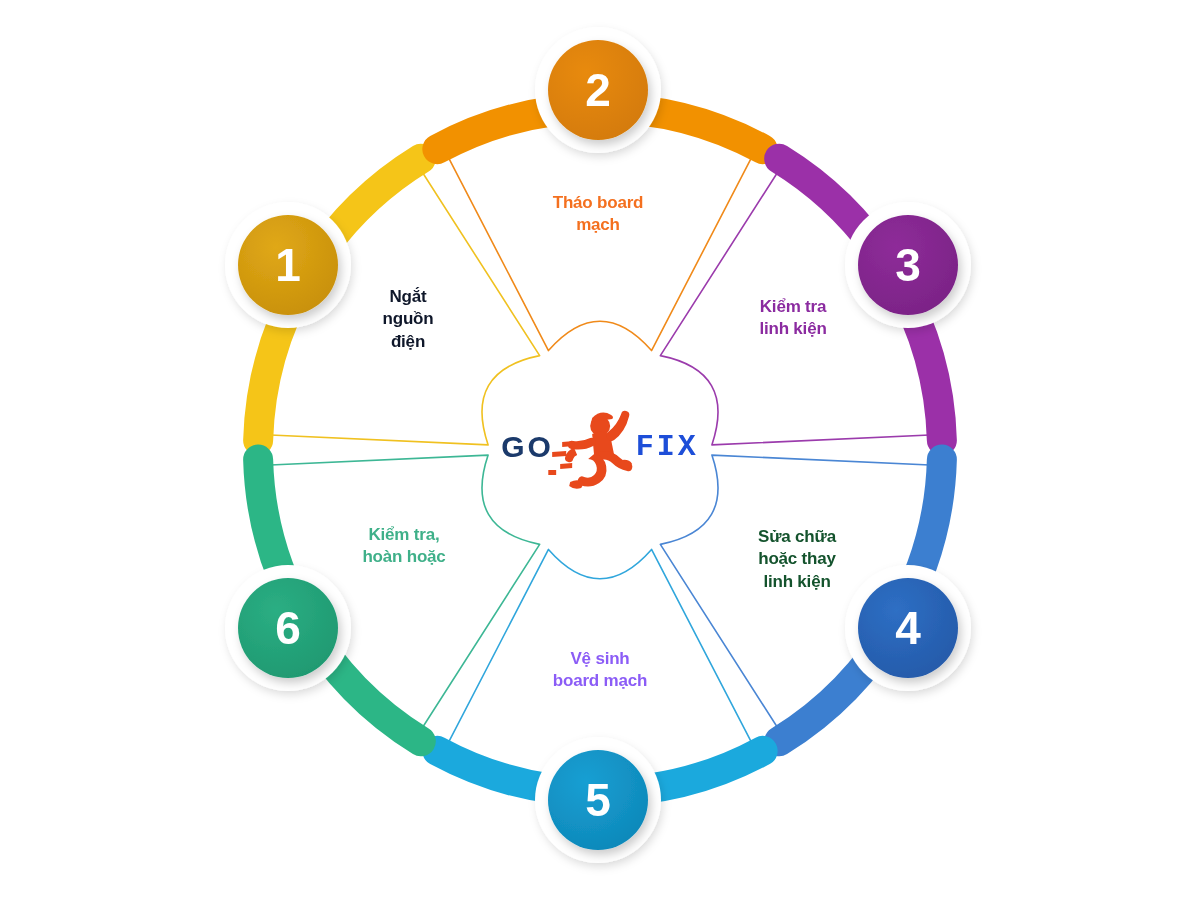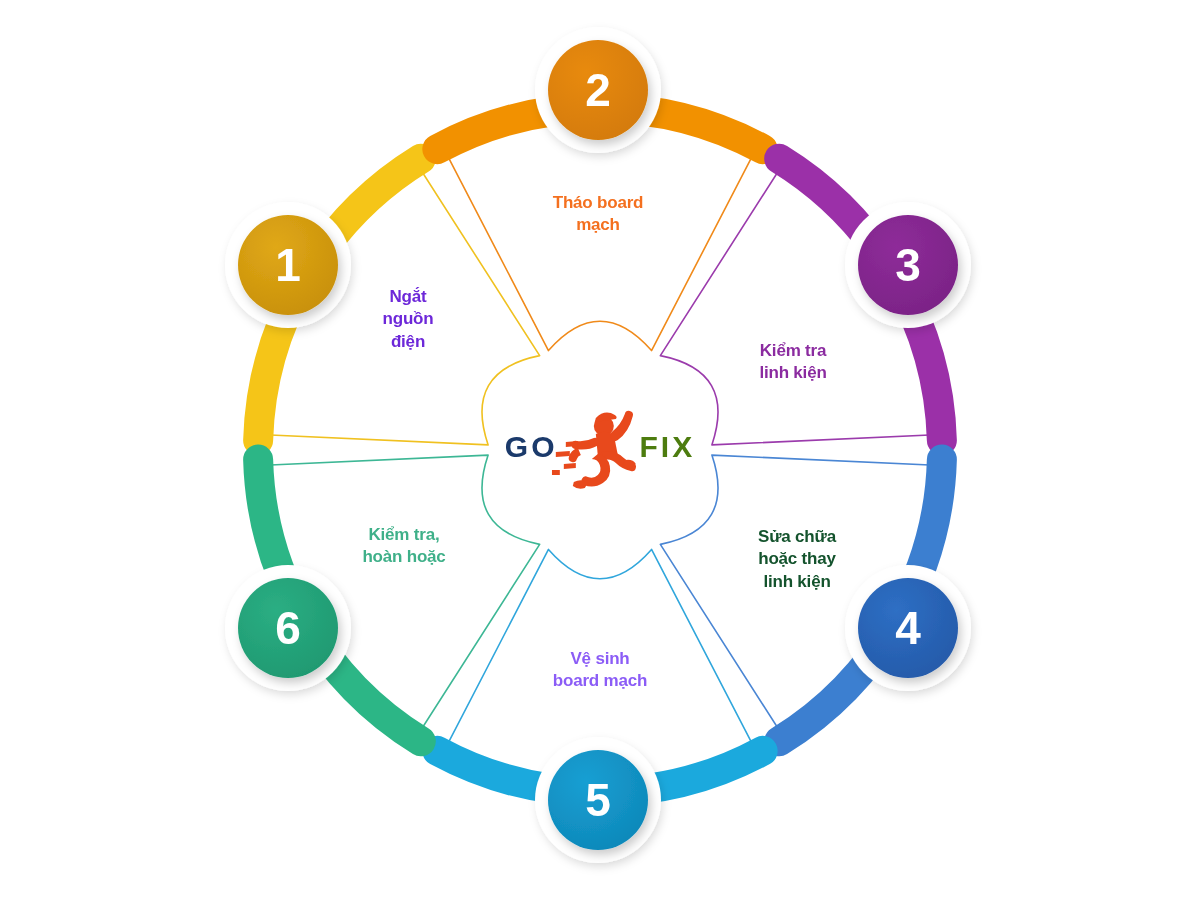--- a/index.html
+++ b/index.html
@@ -132,26 +132,26 @@
         <circle cx="908" cy="628" r="63" fill="#ffffff" filter="url(#ringShadow)"></circle>
         <circle cx="908" cy="628" r="50" fill="url(#bg3)" filter="url(#badgeShadow)"></circle>
         <circle cx="598" cy="800" r="63" fill="#ffffff" filter="url(#ringShadow)"></circle>
         <circle cx="598" cy="800" r="50" fill="url(#bg4)" filter="url(#badgeShadow)"></circle>
         <circle cx="288" cy="628" r="63" fill="#ffffff" filter="url(#ringShadow)"></circle>
         <circle cx="288" cy="628" r="50" fill="url(#bg5)" filter="url(#badgeShadow)"></circle>
       </g>
   </svg>
 
   <div id="labels">
-      <div class="seg-label" style="left: 408px; top: 320px; color: #6d28d9;">Ngắt
+      <div class="seg-label" style="left: 408px; top: 320px; color: #0f172a;">Ngắt
 nguồn
 điện</div>
       <div class="seg-label" style="left: 598px; top: 214px; color: rgb(244, 112, 31);">Tháo board
 mạch</div>
-      <div class="seg-label" style="left: 793px; top: 318px; color: rgb(139, 43, 160); margin-top: 44px;">Kiểm tra
+      <div class="seg-label" style="left: 793px; top: 318px; color: rgb(139, 43, 160);">Kiểm tra
 linh kiện</div>
       <div class="seg-label" style="left: 797px; top: 560px; color: #14532d;">Sửa chữa
 hoặc thay
 linh kiện</div>
       <div class="seg-label" style="left: 600px; top: 670px; color: #8b5cf6;">Vệ sinh
 board mạch</div>
       <div class="seg-label" style="left: 404px; top: 546px; color: rgb(63, 176, 137);">Kiểm tra,
 hoàn hoặc</div>
     </div>
   <div id="numbers">
@@ -176,16 +176,16 @@
         <path d="M46 50 q10 2 12 12 q2 11 -7 17 q-9 6 -19 2 q-4 -2 -2 -6 q2 -4 6 -2 q6 2 10 -2 q4 -4 2 -10 q-2 -6 -8 -6 z"></path>
         <path d="M22 78 q8 -4 14 1 l-3 5 q-7 2 -12 -2 z"></path>
         <path d="M74 56 q7 -1 10 4 l-4 4 q-6 1 -9 -4 z"></path>
         <path d="M14 38 l12 -1 l0 5 l-12 1 z"></path>
         <path d="M4 48 l14 -1 l0 5 l-14 1 z"></path>
         <path d="M12 60 l12 -1 l0 5 l-12 1 z"></path>
         <path d="M0 66 l8 0 l0 5 l-8 0 z"></path>
         <path d="M26 44 q-7 2 -9 9 q-1 4 3 5 q4 1 5 -3 q1 -3 4 -4 z"></path>
       </g>
     </svg>
-    <span class="logo-text" id="logo-right" style="color: #4d7c0f;">FIX</span>
+    <span class="logo-text" id="logo-right" style="color: #1d4ed8; font-family: Liberation Mono, monospace;">FIX</span>
   </div>
 
 </div>
 
 </body></html>

